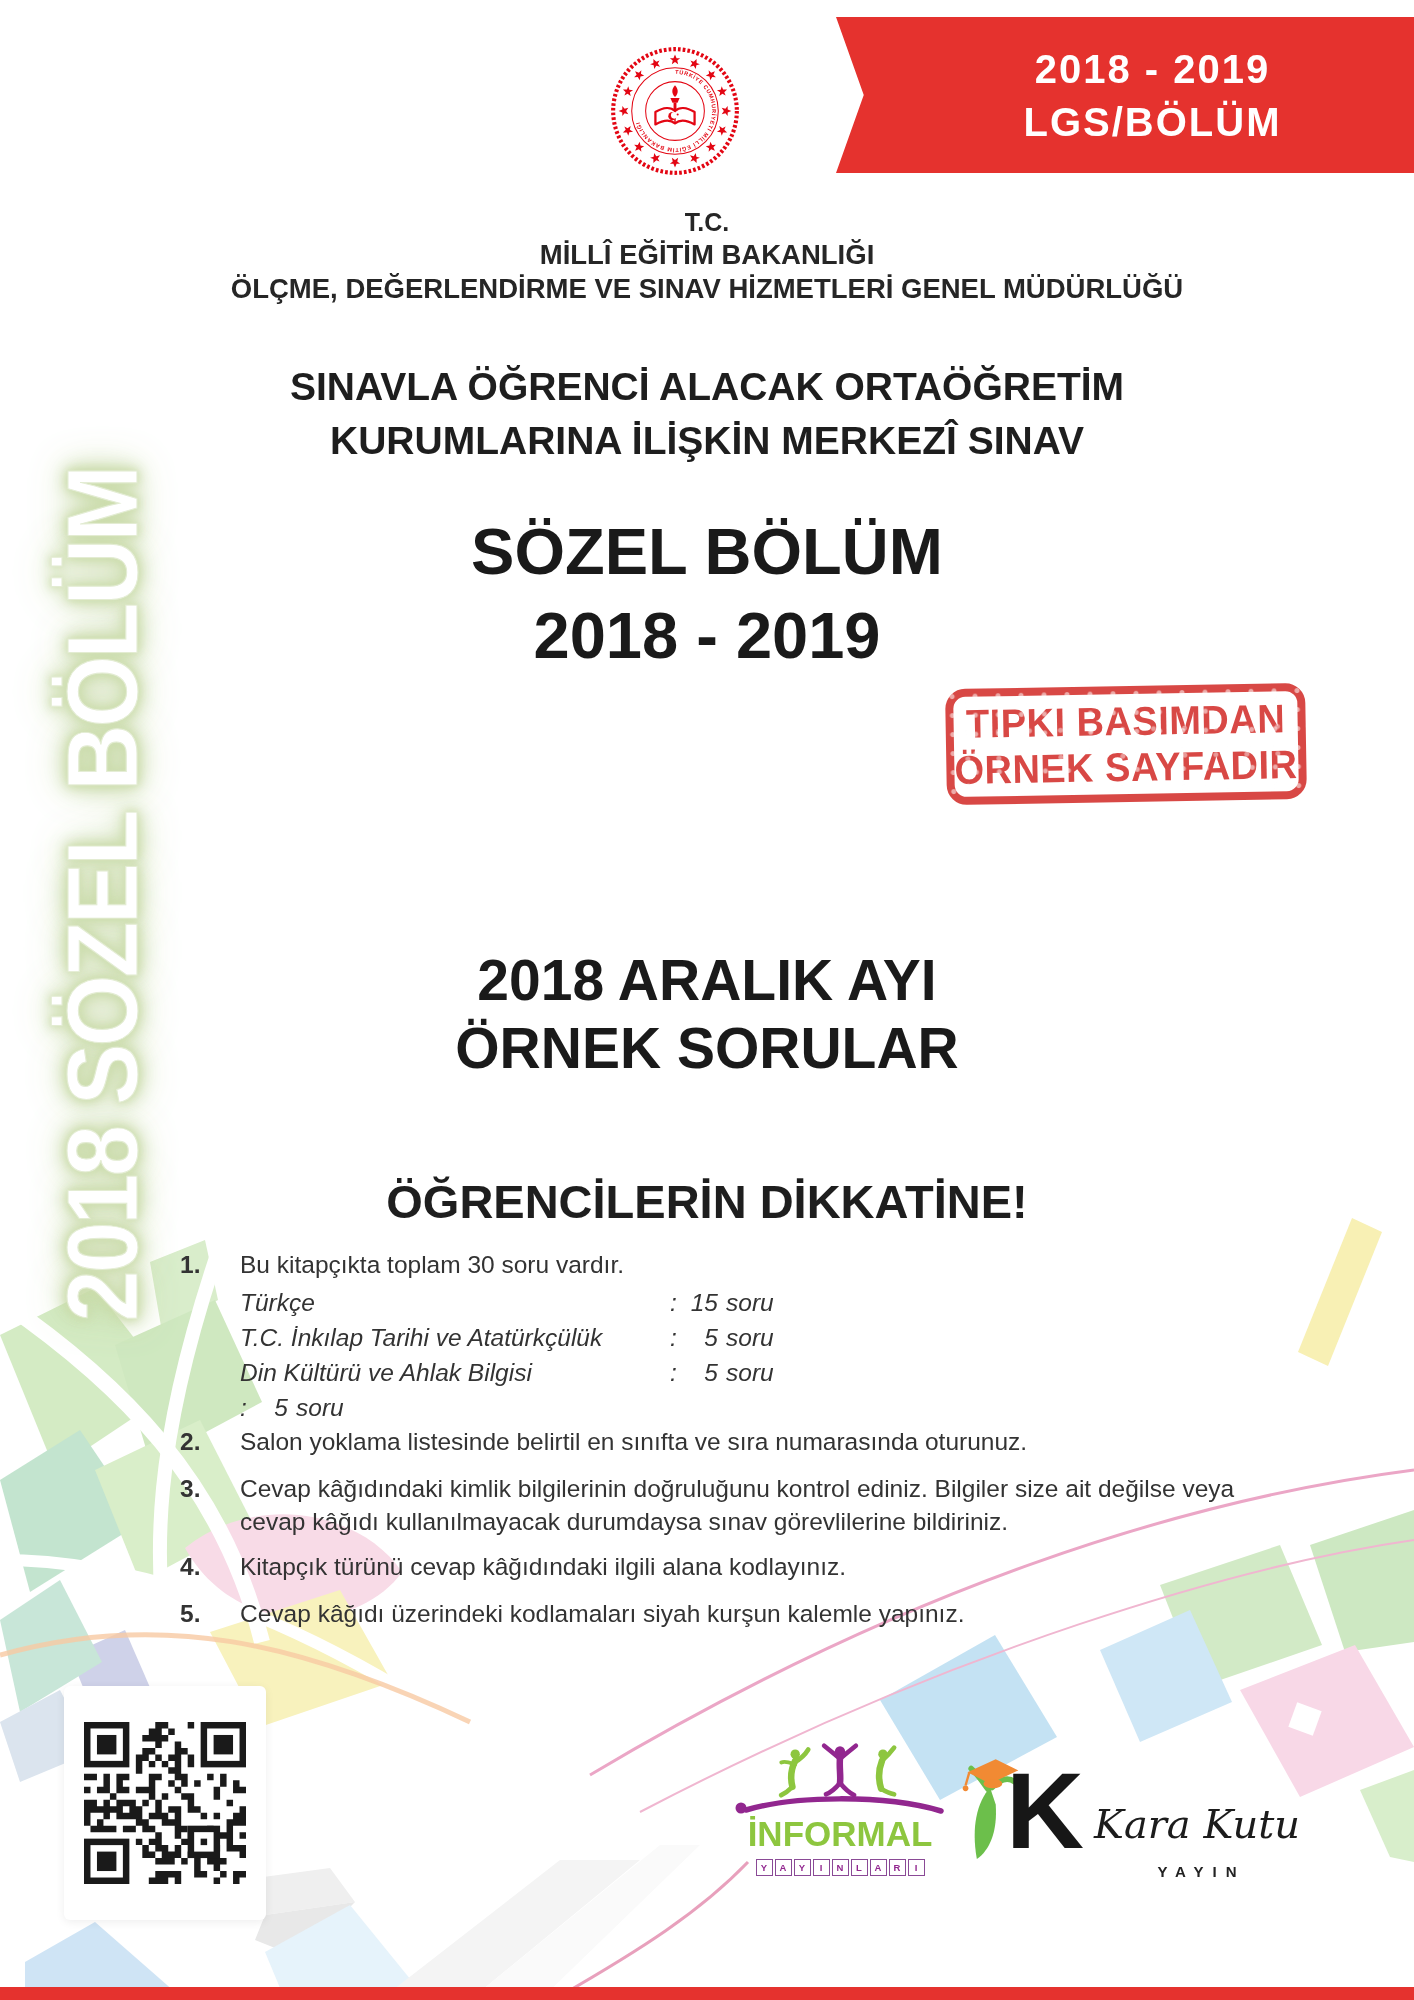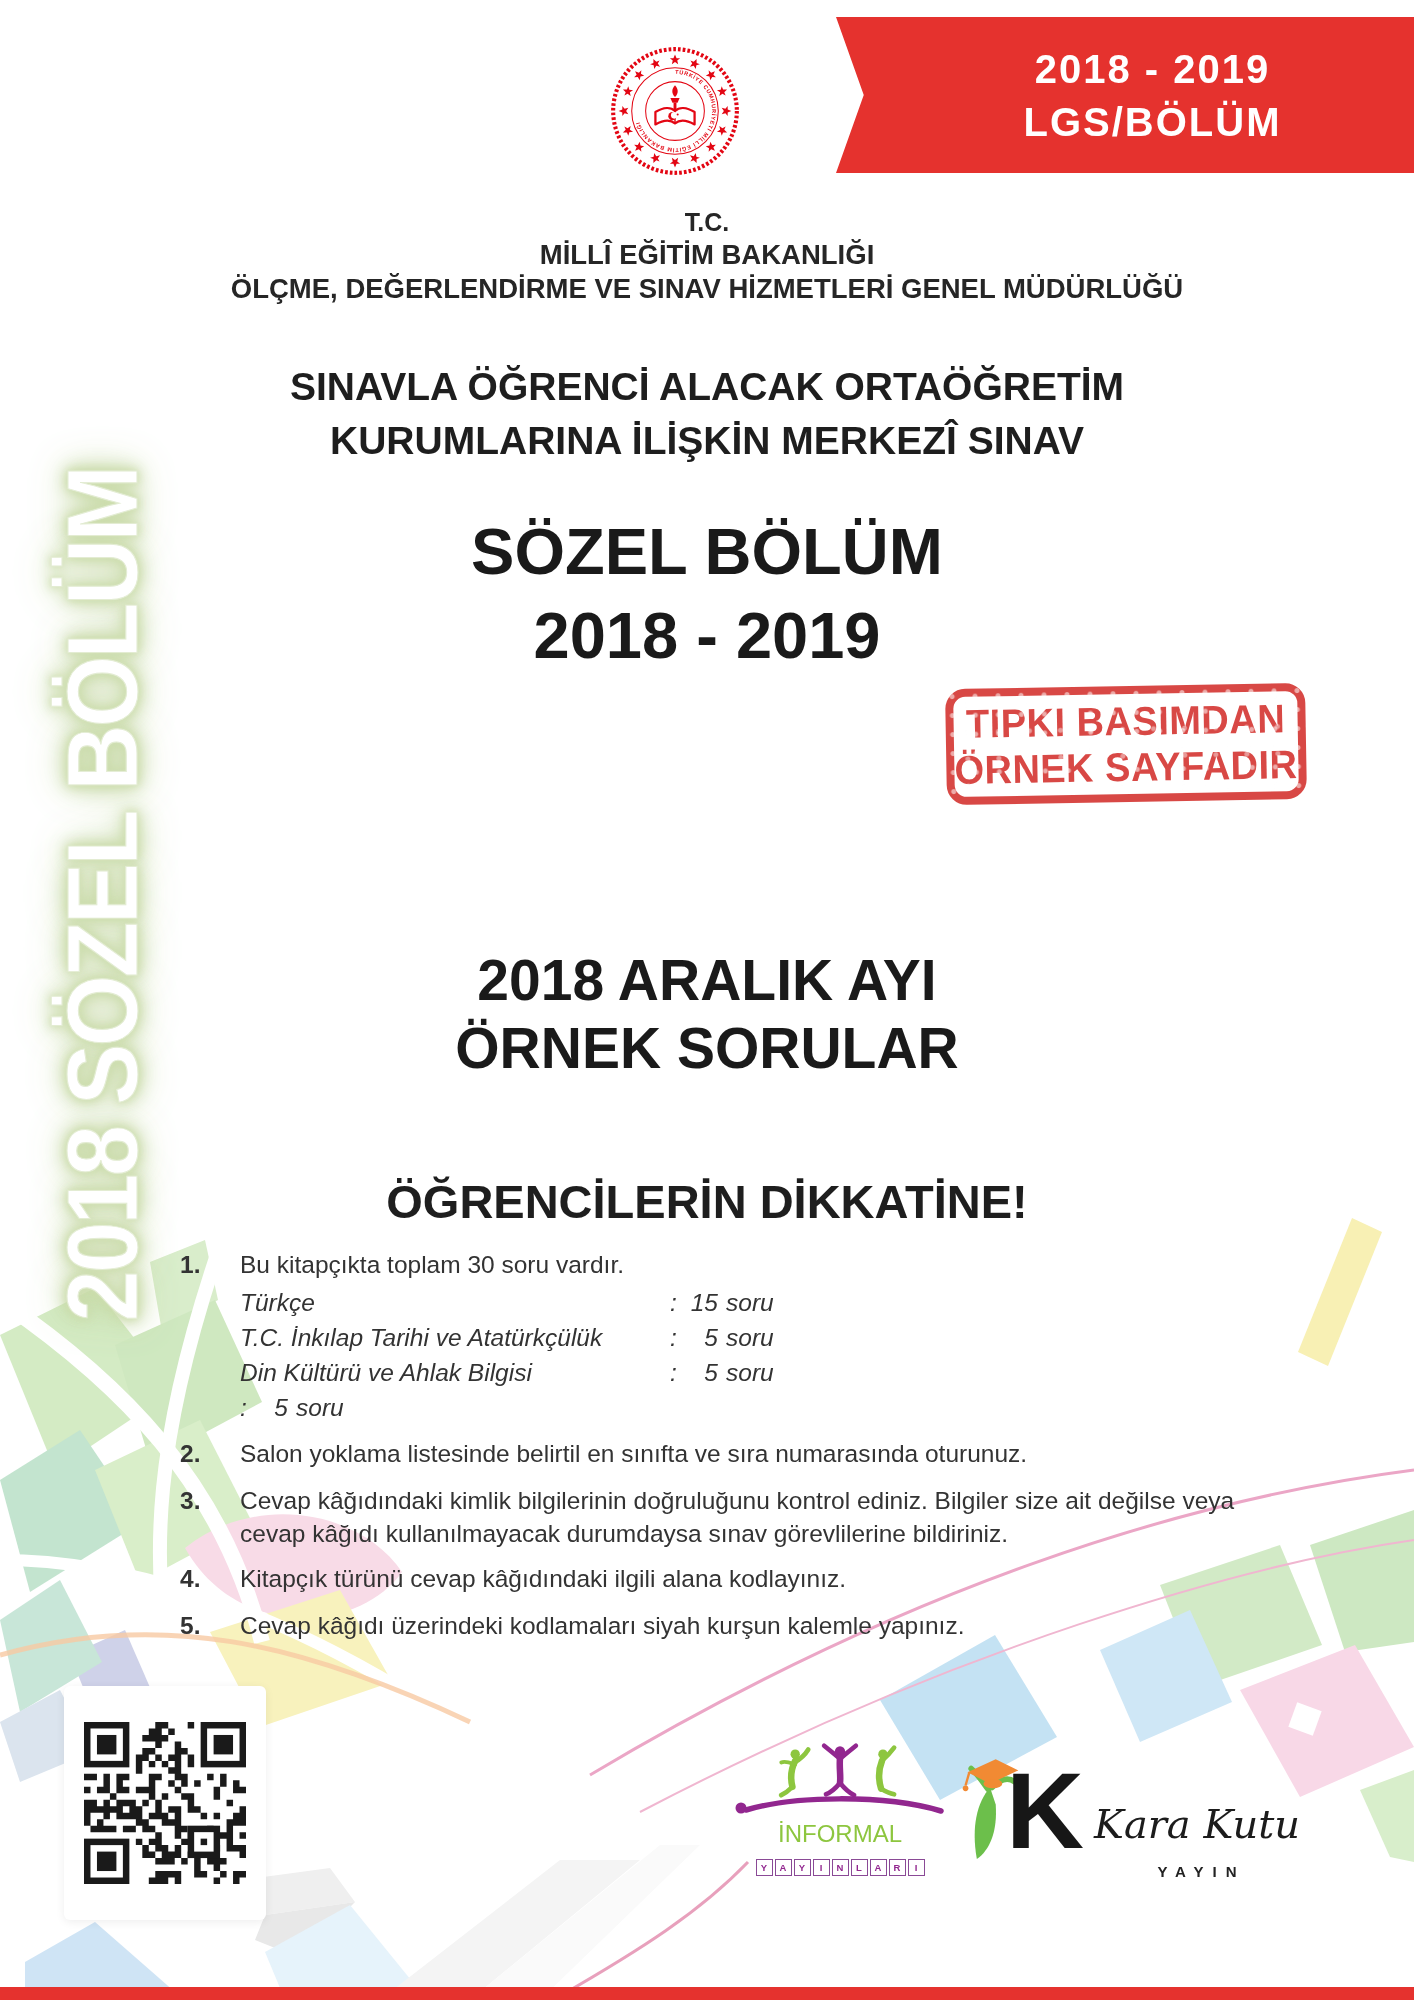--- a/index.html
+++ b/index.html
@@ -47,21 +47,21 @@
       radial-gradient(circle at 30% 40%, rgba(255,255,255,.55) 0 2px, transparent 3px),
       radial-gradient(circle at 70% 60%, rgba(255,255,255,.45) 0 2px, transparent 3px);
     background-size:23px 19px,31px 27px;
   }
 
   
   .list{position:absolute;left:180px;top:1248px;width:1104px;z-index:2;font-size:24.5px;color:#333;}
   .row{display:flex;line-height:33px;}
   .num{width:60px;flex:none;font-weight:bold;}
   .itext{flex:1;max-width:1030px;}
-  .subjects{margin-left:60px;font-style:italic;margin-top:4px;margin-bottom:12px;}
+  .subjects{margin-left:60px;font-style:italic;margin-top:4px;}
   .srow{display:flex;line-height:35px;}
   .s-name{width:430px;}
   .s-colon{width:18px;}
   .s-num{width:30px;text-align:right;}
   .s-unit{margin-left:8px;}
   .mb14{margin-bottom:14px;} .mb12{margin-bottom:12px;}
 
   
   .side-text{
     position:absolute;left:22px;top:452px;width:160px;height:884px;z-index:1;
@@ -78,21 +78,21 @@
   .qr-card{
     position:absolute;left:64px;top:1686px;width:202px;height:234px;z-index:2;
     background:#fff;border-radius:6px;box-shadow:0 2px 10px rgba(0,0,0,.07);
     display:flex;align-items:center;justify-content:center;
   }
 
   
   .informal{position:absolute;left:718px;top:1742px;width:244px;z-index:2;text-align:center;}
   .informal .figures{display:block;margin:0 auto;}
   .informal .arc{display:block;margin:-4px auto -32px auto;position:relative;}
-  .informal-name{font-weight:normal;font-size:24px;letter-spacing:0;color:#8dc63f;line-height:40px;padding-top:26px;}
+  .informal-name{font-weight:bold;font-size:35px;letter-spacing:0;color:#8dc63f;line-height:40px;padding-top:26px;}
   .informal-sub{margin-top:5px;display:flex;justify-content:center;gap:2px;}
   .informal-sub .lbox{
     width:15px;height:15px;border:1.4px solid #8a4a96;display:flex;align-items:center;justify-content:center;
     font-size:9.5px;font-weight:bold;color:#92278f;
   }
 
   
   .karakutu{position:absolute;left:958px;top:1752px;width:330px;height:125px;z-index:2;display:flex;}
   .kk-fig{flex:none;}
   .kk-k{flex:none;font-size:108px;font-weight:bold;color:#171717;line-height:118px;margin-left:-18px;letter-spacing:-2px;}

